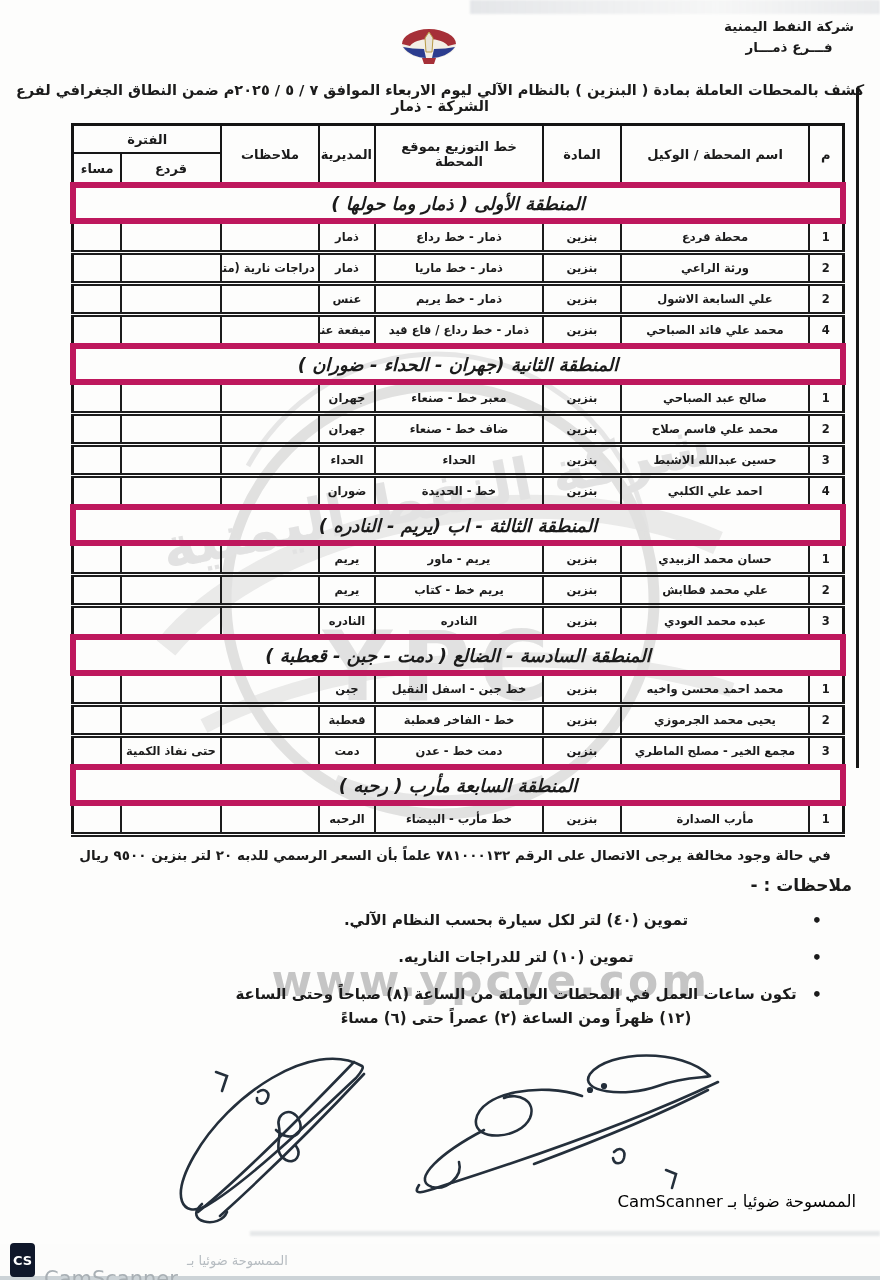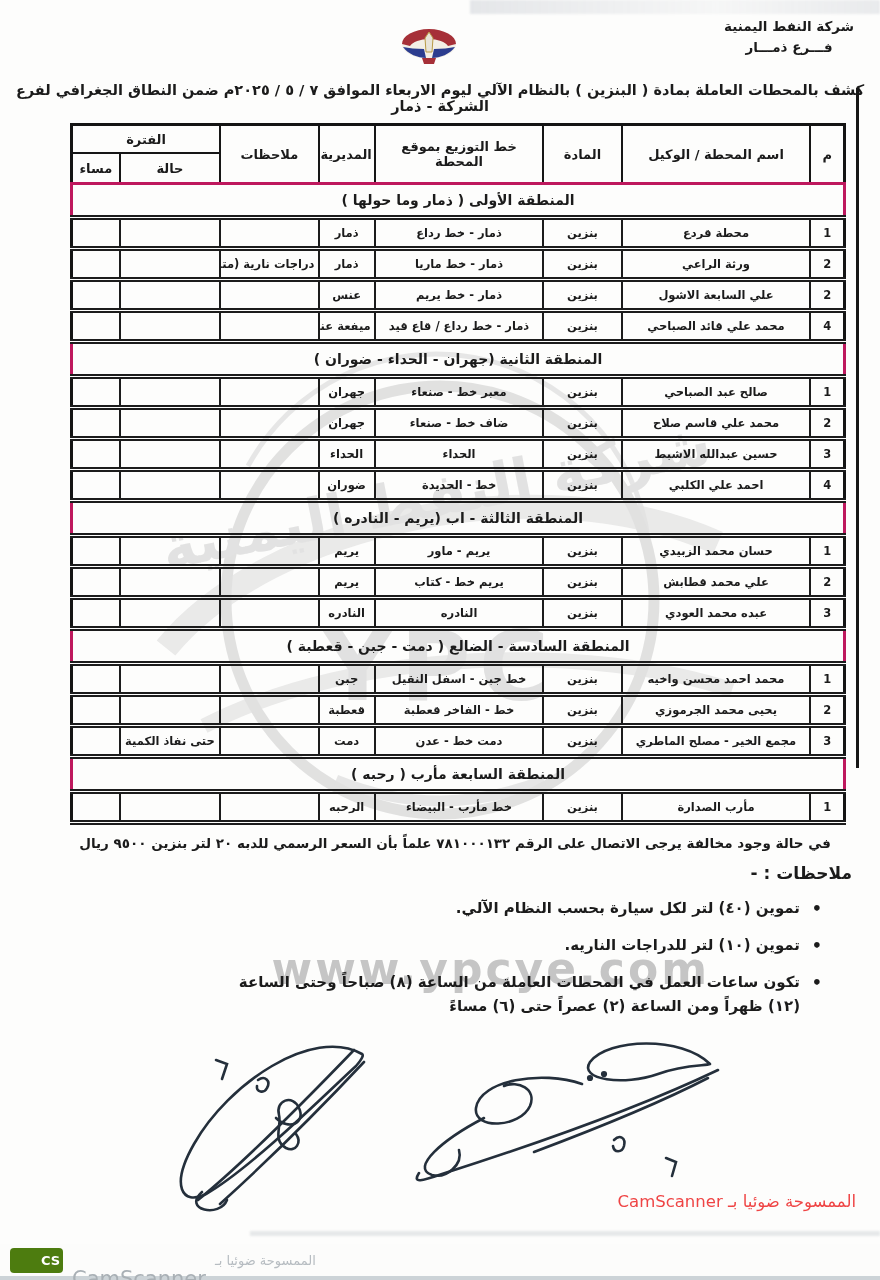--- a/index.html
+++ b/index.html
@@ -33,53 +33,53 @@
   thead th{border:2.5px solid #161616;font-size:13px;padding:2px;}
   thead tr:first-child th{height:22px;margin-top:43px;}
   thead tr:last-child th{height:24px;}
   tbody td{
     border-left:2px solid #1c1c1c;border-right:2px solid #1c1c1c;
     border-top:5px double #1c1c1c;border-bottom:5px double #1c1c1c;
     font-size:11.5px;height:24px;text-align:center;padding:1px 3px;
     overflow:hidden;white-space:nowrap;
   }
   tr.section-row td{
-    border:3px solid #be185d;font-size:14px;height:28px;white-space:normal;
+    border:6px solid #be185d;font-size:18px;height:28px;white-space:normal;font-style:italic;
   }
   
   .vline{position:absolute;left:856px;top:88px;width:3px;height:680px;background:#161616;z-index:1;}
   
   .lower{position:relative;margin-top:10px;}
   .contact-line{text-align:center;font-weight:bold;font-size:13.5px;padding-left:30px;}
   .notes-title{font-weight:bold;font-size:17px;margin:12px 28px 0 0;text-align:right;}
   .notes-list{list-style:none;margin:6px 58px 0 0;padding:0;width:590px;font-weight:bold;font-size:15px;position:relative;z-index:2;}
-  .notes-list li{margin-top:13px;padding-right:22px;position:relative;line-height:1.6;}
+  .notes-list li{margin-top:13px;padding-right:22px;position:relative;line-height:1.6;text-align:center;}
   .notes-list li::before{content:"•";position:absolute;right:0;top:0;font-size:16px;}
   .url-watermark{
     position:absolute;top:108px;right:170px;z-index:1;
     font-size:44px;font-weight:bold;letter-spacing:3px;color:#b3b3b3;opacity:.75;direction:ltr;margin-left:20px;
   }
   .sig-wrap{position:relative;height:200px;margin-top:4px;}
   
   .ypc-watermark{position:absolute;top:348px;left:108px;z-index:0;opacity:.5;pointer-events:none;}
   
   .cs-right{
     position:absolute;top:1192px;right:24px;z-index:3;
-    font-size:16.5px;color:#ef4444;direction:rtl;
+    font-size:16.5px;color:#000000;direction:rtl;
   }
   .smudge{position:absolute;top:1231px;left:250px;width:630px;height:5px;
     background:rgba(130,140,150,.18);filter:blur(1px);}
   .footer-bar{
     position:absolute;bottom:0;left:0;width:880px;height:36px;z-index:3;
     background:#fcfcfb;border-bottom:4px solid #ccd3d7;
     display:flex;align-items:center;gap:9px;padding-left:10px;box-sizing:border-box;
   }
   .cs-badge{
-    width:25px;height:25px;border-radius:4px;background:#4d7c0f;color:#fff;
-    display:flex;align-items:center;justify-content:center;font-size:13px;font-weight:bold;padding-left:28px;
+    width:25px;height:34px;border-radius:4px;background:#0f172a;color:#fff;
+    display:flex;align-items:center;justify-content:center;font-size:13px;font-weight:bold;
   }
   .cs-brand{color:#a9b0b5;font-size:21px;margin-top:38px;}
   .cs-arabic{color:#b6bcc1;font-size:13px;direction:rtl;}
 </style>
 </head>
 <body>
 
 <div class="artifact-top"></div>
 
 <svg class="ypc-watermark" width="664" height="520" viewBox="0 0 664 520">
@@ -132,21 +132,21 @@
       <tr>
         <th rowspan="2">م</th>
         <th rowspan="2">اسم المحطة / الوكيل</th>
         <th rowspan="2">المادة</th>
         <th rowspan="2">خط التوزيع بموقع المحطة</th>
         <th rowspan="2">المديرية</th>
         <th rowspan="2">ملاحظات</th>
         <th colspan="2">الفترة</th>
       </tr>
       <tr>
-        <th>حالة</th>
+        <th>قردع</th>
         <th>مساء</th>
       </tr>
     </thead>
     <tbody>
         <tr class="section-row">
           <td colspan="8">المنطقة الأولى ( ذمار وما حولها )</td>
         </tr>
         <tr>
           <td>1</td>
           <td>محطة قردع</td>

